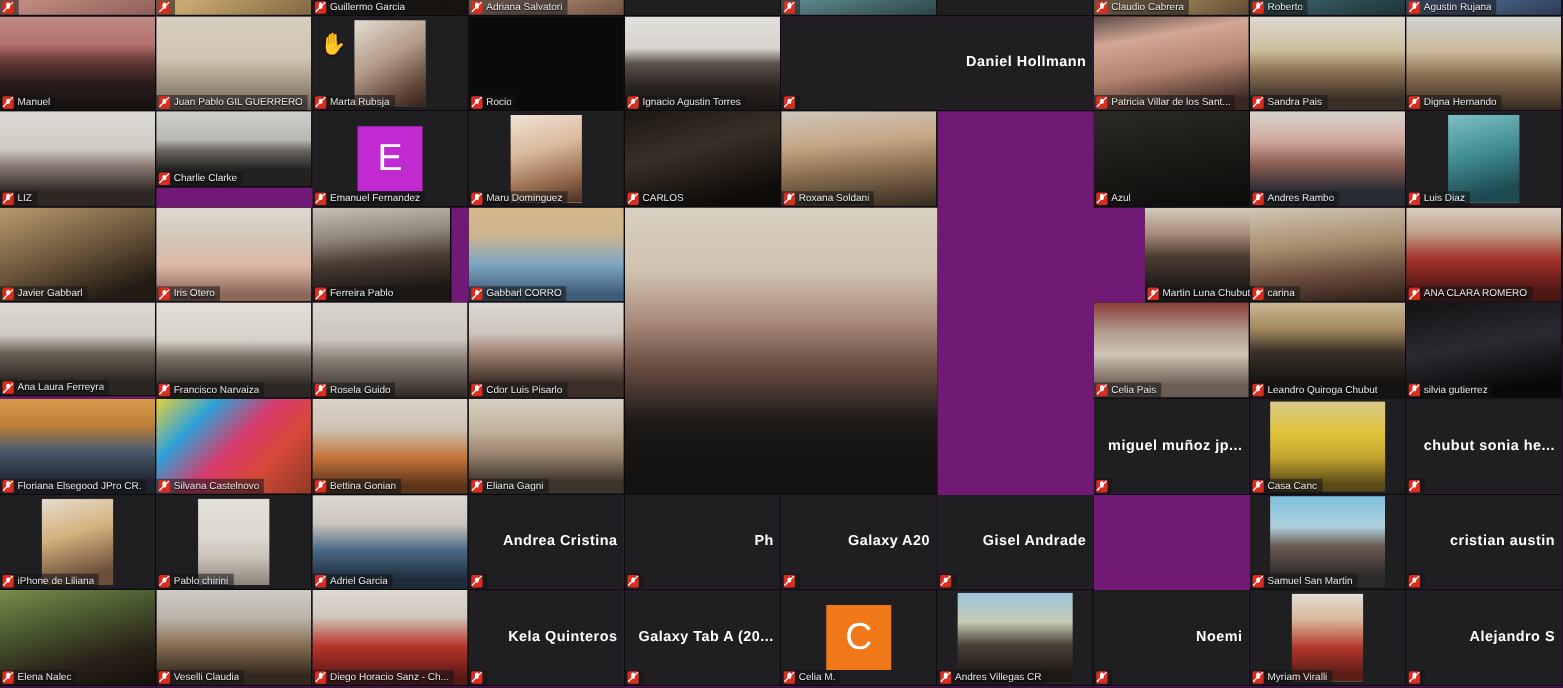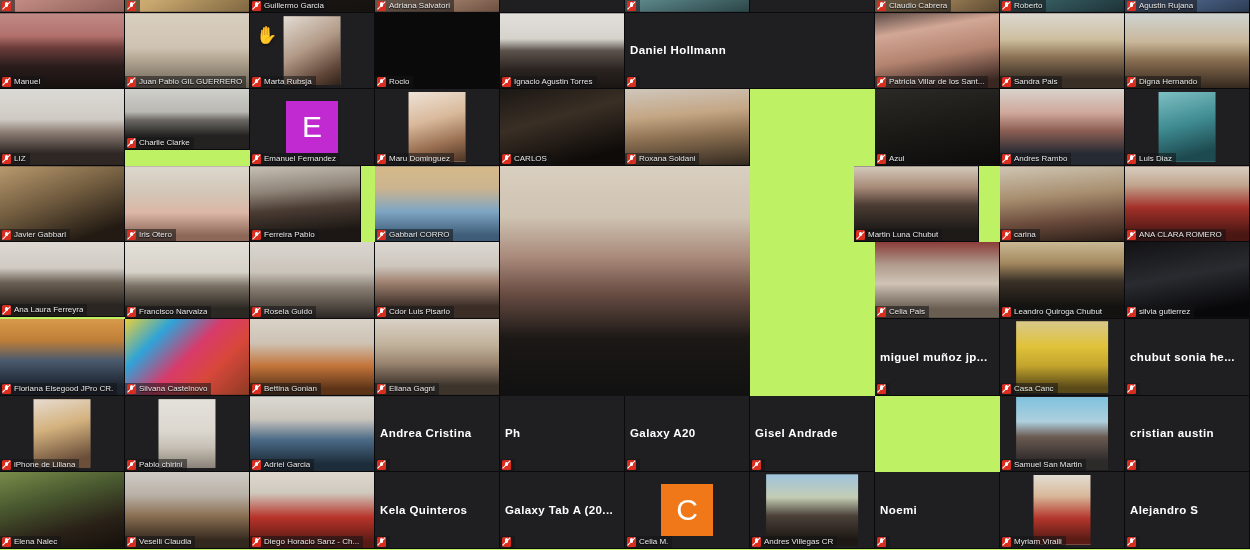--- a/index.html
+++ b/index.html
@@ -6,21 +6,21 @@
   * { box-sizing: border-box; margin: 0; padding: 0; }
   html, body {
     width: 1250px; height: 550px;
     background: #0b0b0d;
     font-family: "Liberation Sans", sans-serif;
     overflow: hidden;
   }
   #stage {
     position: relative;
     width: 1250px; height: 550px;
-    background: #bef264;
+    background: #701a75;
   }
   
   .tile {
     position: absolute;
     background: #1f1f22;
     overflow: hidden;
     border-right: 1px solid #0a0a0c;
     border-bottom: 1px solid #0a0a0c;
   }
   .tile.big { z-index: 5; background: #111; border: 0; }
@@ -40,21 +40,21 @@
   }
   .media.inset-wide {
     left: 50%; top: 2%;
     width: 74%; height: 96%;
     transform: translateX(-50%);
   }
 
   
   .nameonly {
     width: 100%; height: 100%;
-    display: flex; align-items: center; justify-content: flex-start;
+    display: flex; align-items: center; justify-content: flex-end;
     background: #1f1f22;
   }
   .nameonly .bigname {
     color: #ffffff;
     font-size: 11.5px;
     font-weight: bold;
     letter-spacing: .4px;
     text-align: center;
     padding: 0 5px;
     white-space: nowrap;
@@ -344,21 +344,21 @@
     <div class="tile" style="left: 375px; top: 165.8px; width: 125px; height: 76.6px;">
       <div class="media" style="background-image: linear-gradient(rgb(214, 185, 138) 0%, rgb(203, 180, 143) 30%, rgb(126, 166, 196) 60%, rgb(63, 93, 120) 92%);"></div>
       <div class="namebar">
         <span class="micmute"></span>
         <span class="label">Gabbarl CORRO</span>
       </div>
     </div>
     <div class="tile big" style="left: 500px; top: 165.8px; width: 250px; height: 229.8px;">
       <div class="media" style="background-image: linear-gradient(rgb(217, 207, 192) 0%, rgb(207, 195, 178) 22%, rgb(168, 137, 122) 40%, rgb(107, 78, 68) 55%, rgb(27, 24, 22) 75%, rgb(17, 17, 17));"></div>
     </div>
-    <div class="tile" style="left: 854px; top: 165.8px; width: 125px; height: 76.6px;">
+    <div class="tile" style="left: 916px; top: 165.8px; width: 125px; height: 76.6px;">
       <div class="media" style="background-image: linear-gradient(rgb(212, 202, 187) 0%, rgb(168, 138, 120) 28%, rgb(75, 60, 51) 52%, rgb(29, 26, 24) 85%);"></div>
       <div class="namebar">
         <span class="micmute"></span>
         <span class="label">Martin Luna Chubut</span>
       </div>
     </div>
     <div class="tile" style="left: 1000px; top: 165.8px; width: 125px; height: 76.6px;">
       <div class="media" style="background-image: linear-gradient(175deg, rgb(207, 198, 180) 0%, rgb(167, 141, 110) 40%, rgb(106, 75, 60) 70%, rgb(42, 29, 23));"></div>
       <div class="namebar">
         <span class="micmute"></span>

